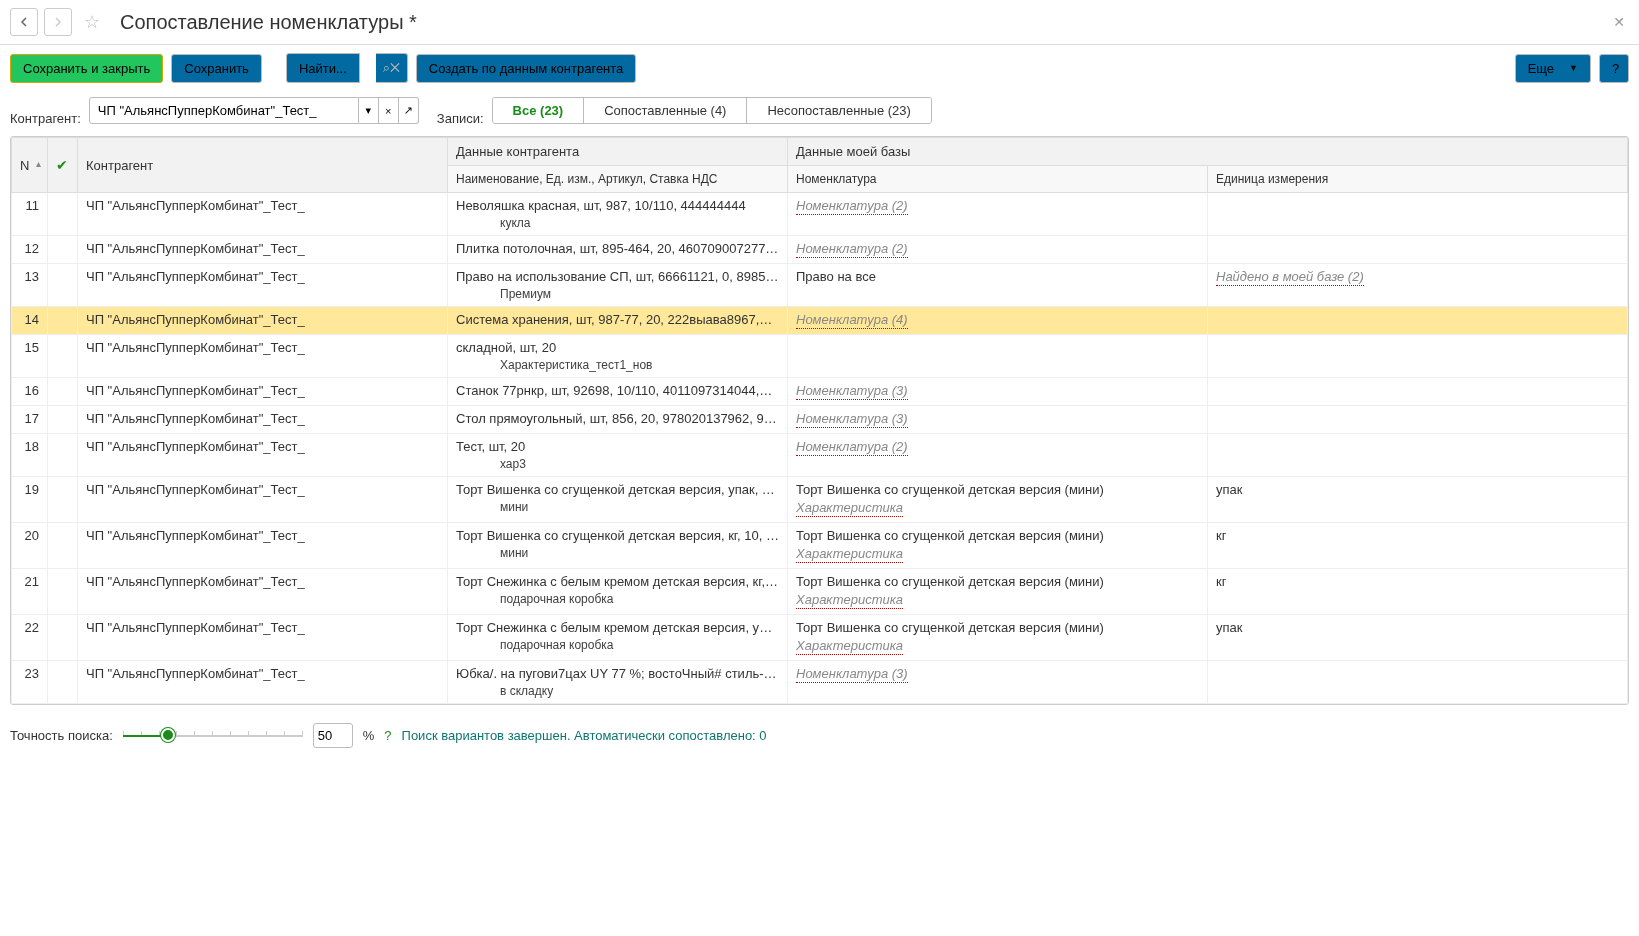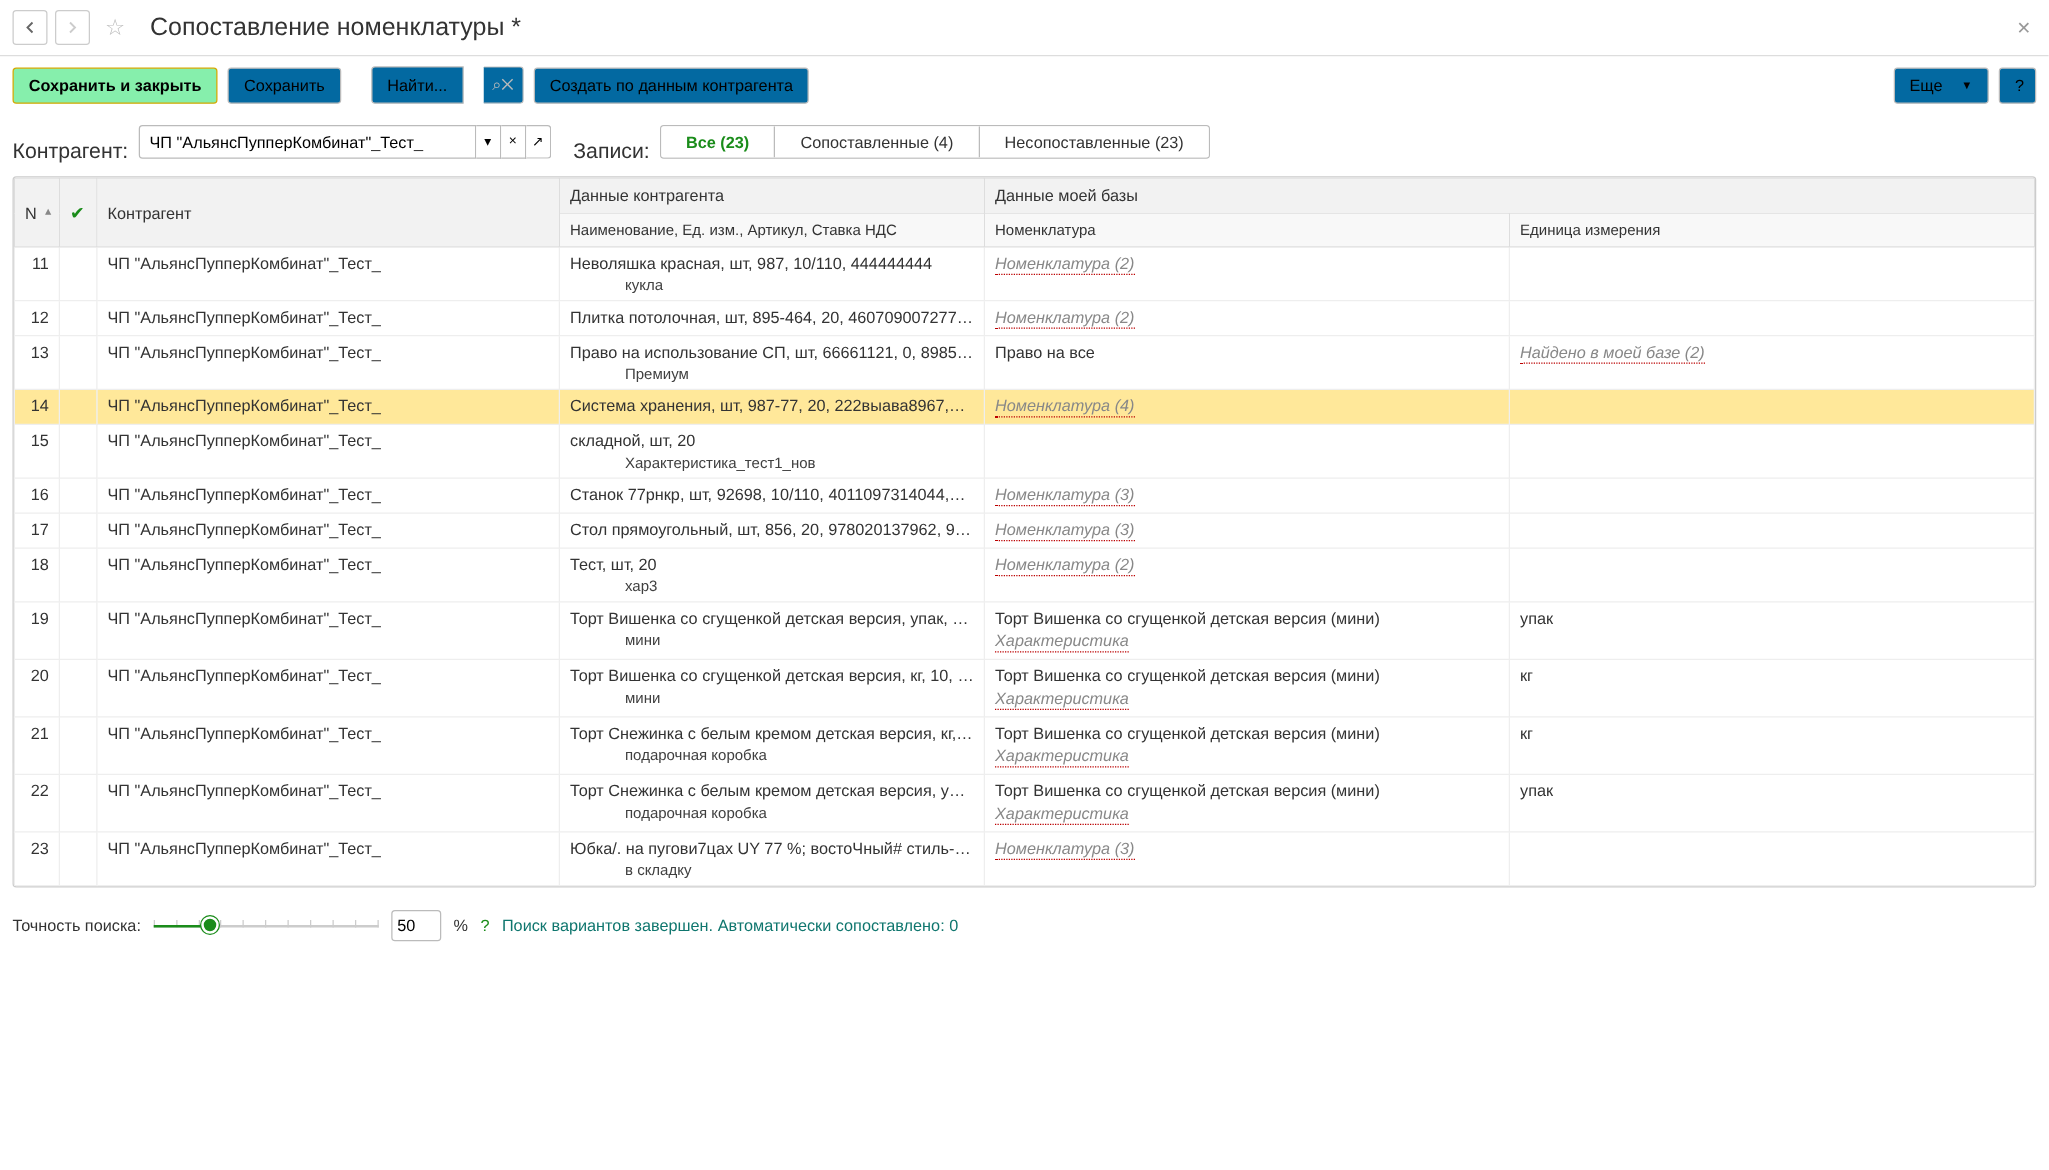--- a/index.html
+++ b/index.html
@@ -6,30 +6,30 @@
 body { font-family: Arial, sans-serif; font-size: 13px; color: #333; background: #fff; }
 
 .header-bar { display: flex; align-items: center; padding: 8px 10px; border-bottom: 1px solid #ddd; gap: 6px; }
 .nav-btn { width: 28px; height: 28px; border: 1px solid #ccc; background: #fff; border-radius: 3px; cursor: pointer; display: flex; align-items: center; justify-content: center; }
 .star-btn { width: 28px; height: 28px; background: none; border: none; cursor: pointer; color: #bbb; font-size: 18px; display: flex; align-items: center; justify-content: center; }
 .page-title { font-size: 20px; font-weight: normal; margin-left: 8px; }
 .close-x { margin-left: auto; font-size: 14px; color: #999; cursor: pointer; background: none; border: none; padding: 4px; }
 
 .toolbar { display: flex; align-items: center; padding: 8px 10px; gap: 8px; }
 .btn { padding: 6px 12px; border: 1px solid #bbb; background: #0369a1; border-radius: 3px; cursor: pointer; font-size: 13px; }
-.btn-primary { background: #86efac; border-color: #d4a800; font-weight: bold; }
+.btn-primary { background: #22c55e; border-color: #d4a800; font-weight: normal; }
 .btn-more { display: flex; align-items: center; gap: 15px; }
 .search-group { display: flex; }
 .search-group .btn { border-radius: 0; margin-left: 16px; }
 .search-group .btn:first-child { border-radius: 3px 0 0 3px; }
 .search-group .btn:last-child { border-radius: 0 3px 3px 0; border-left: none; width: 32px; padding: 6px; }
 .spacer { flex: 1; }
 
 .filter-bar { display: flex; align-items: center; padding: 4px 10px 10px; gap: 8px; }
-.filter-label { font-size: 17px; margin-top: 16px; }
+.filter-label { font-size: 13px; margin-top: 16px; }
 .contractor-input { flex: 0 0 330px; display: flex; }
 .contractor-input input { flex: 1; padding: 5px 8px; border: 1px solid #bbb; border-radius: 3px 0 0 3px; font-size: 13px; }
 .contractor-input button { width: 20px; border: 1px solid #bbb; background: #fff; cursor: pointer; font-size: 11px; }
 .contractor-input button:nth-child(2) { border-left: none; }
 .contractor-input button:nth-child(3) { border-left: none; }
 .contractor-input button:last-child { border-radius: 0 3px 3px 0; border-left: none; }
 
 .records-tabs { display: flex; border: 1px solid #bbb; border-radius: 3px; overflow: hidden; }
 .records-tab { padding: 5px 20px; background: #fff; cursor: pointer; border-right: 1px solid #bbb; font-size: 13px; }
 .records-tab:last-child { border-right: none; }

